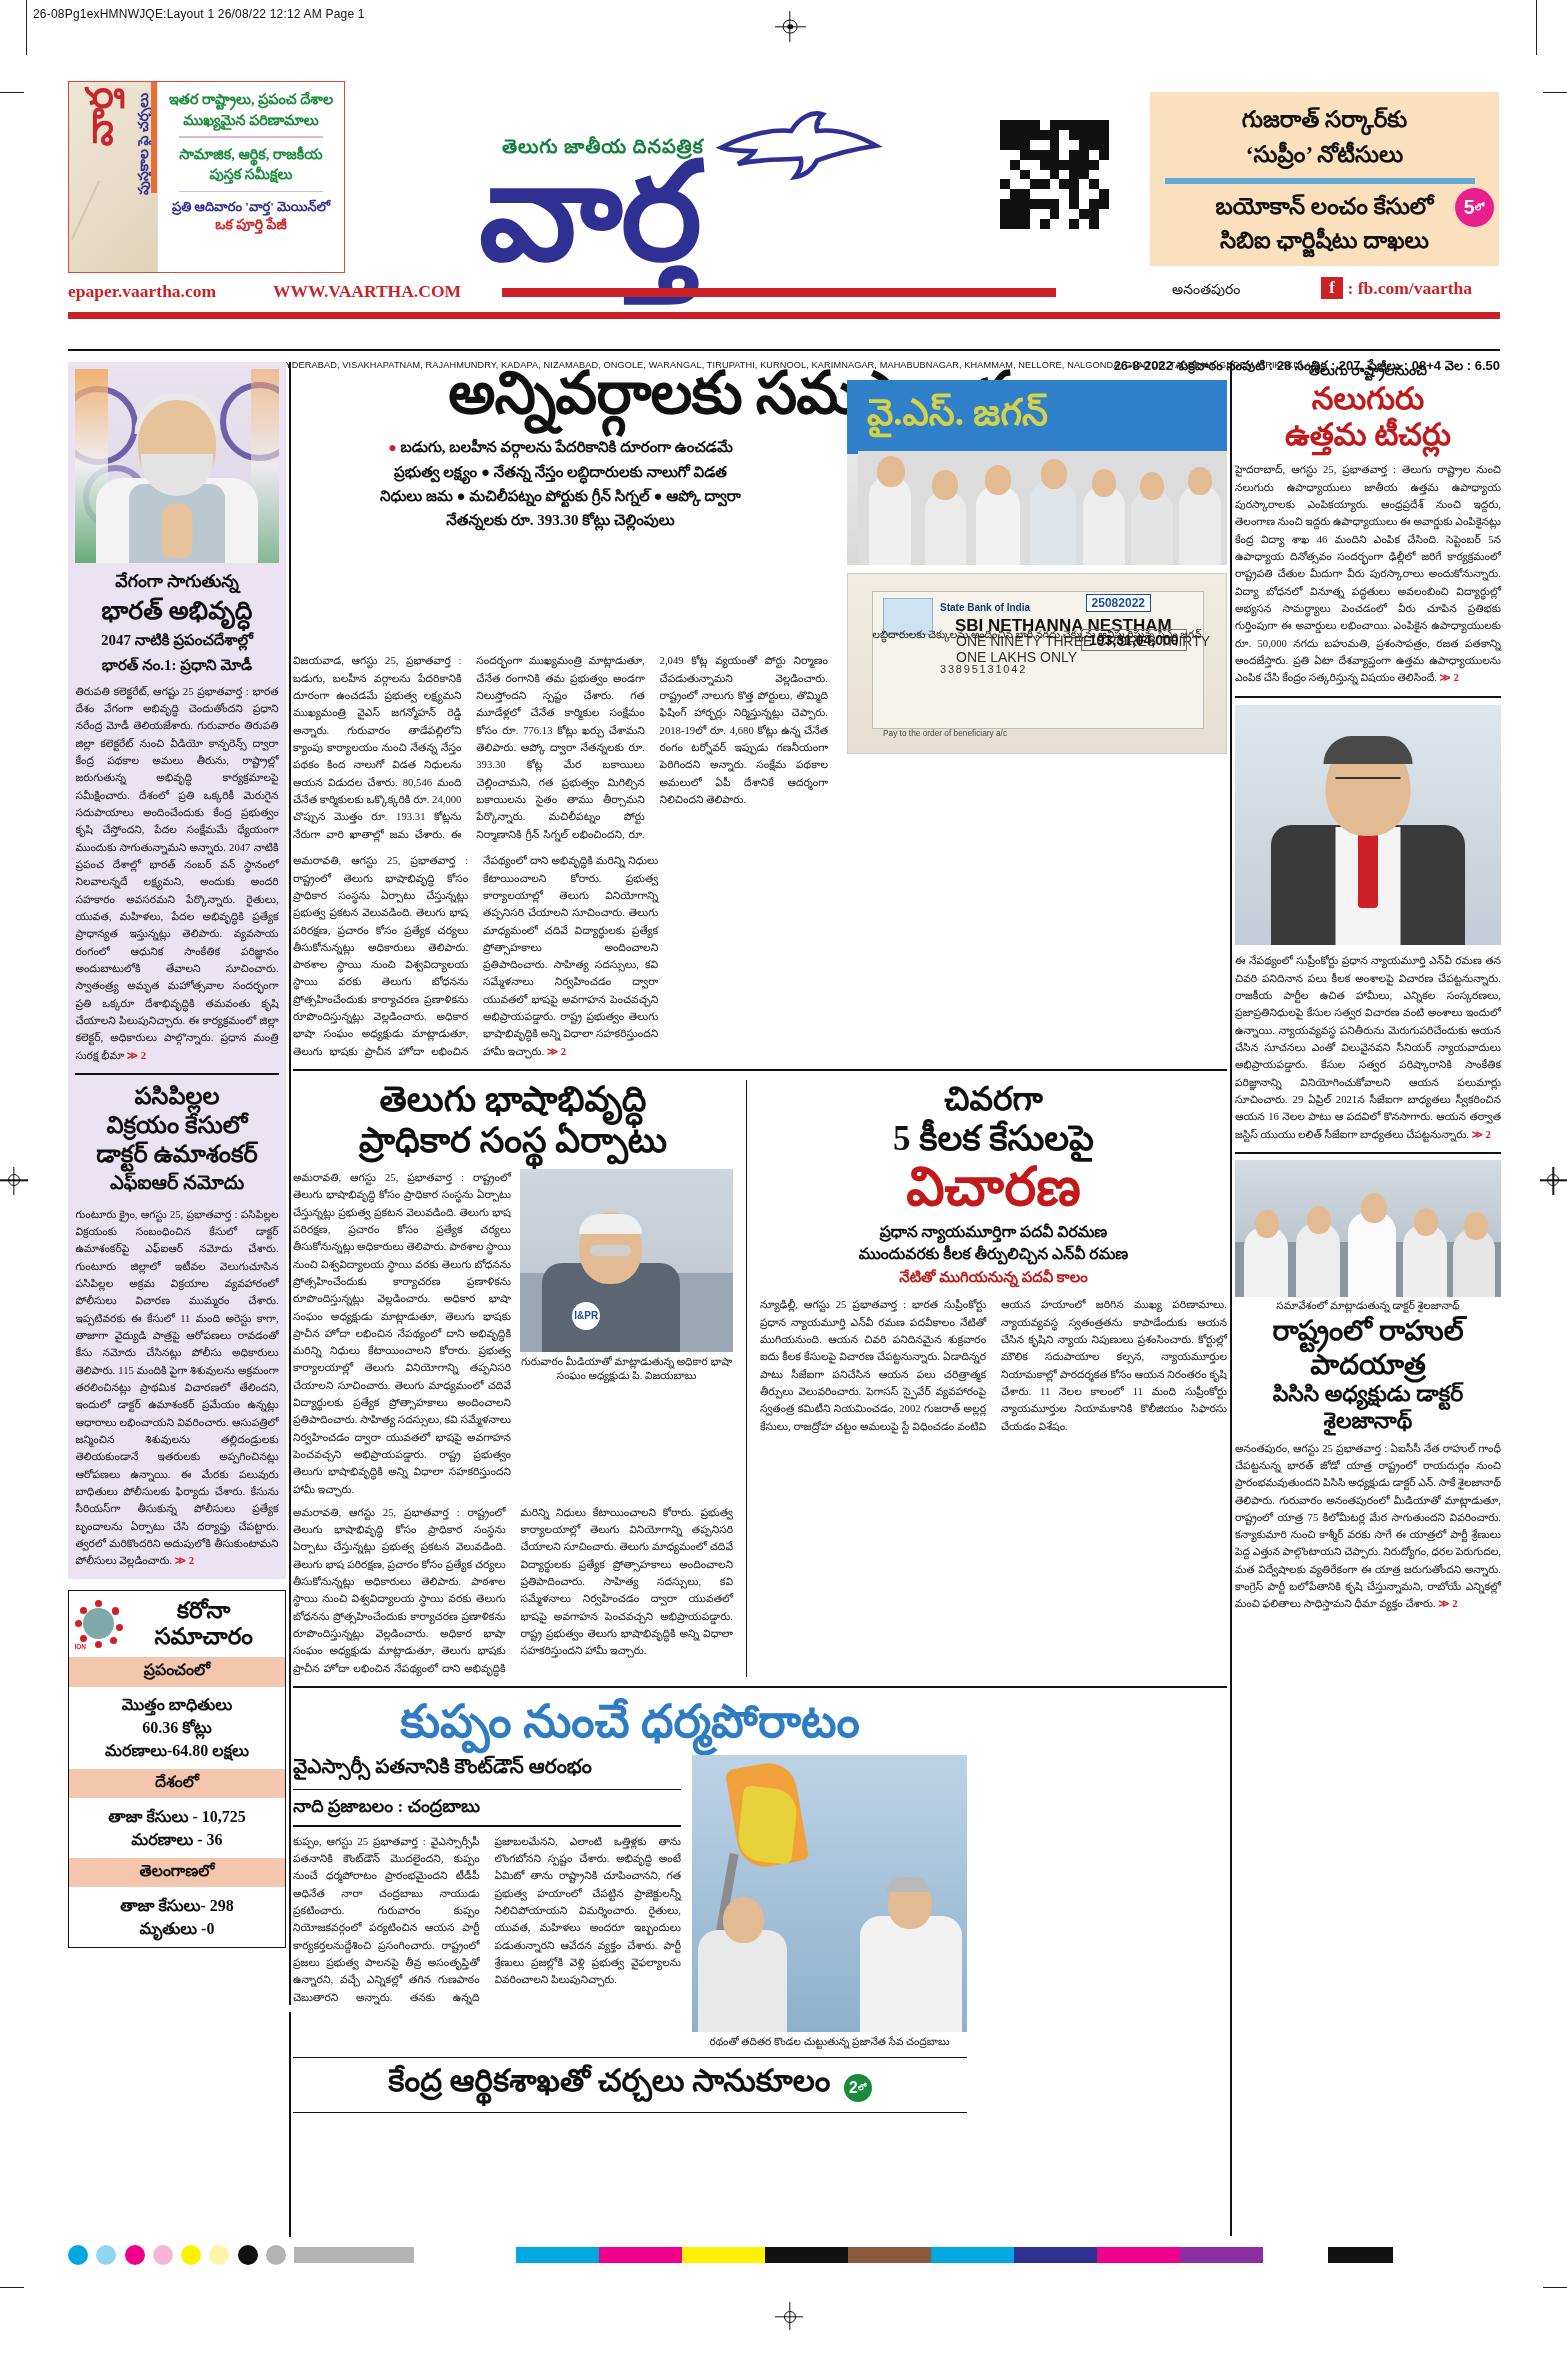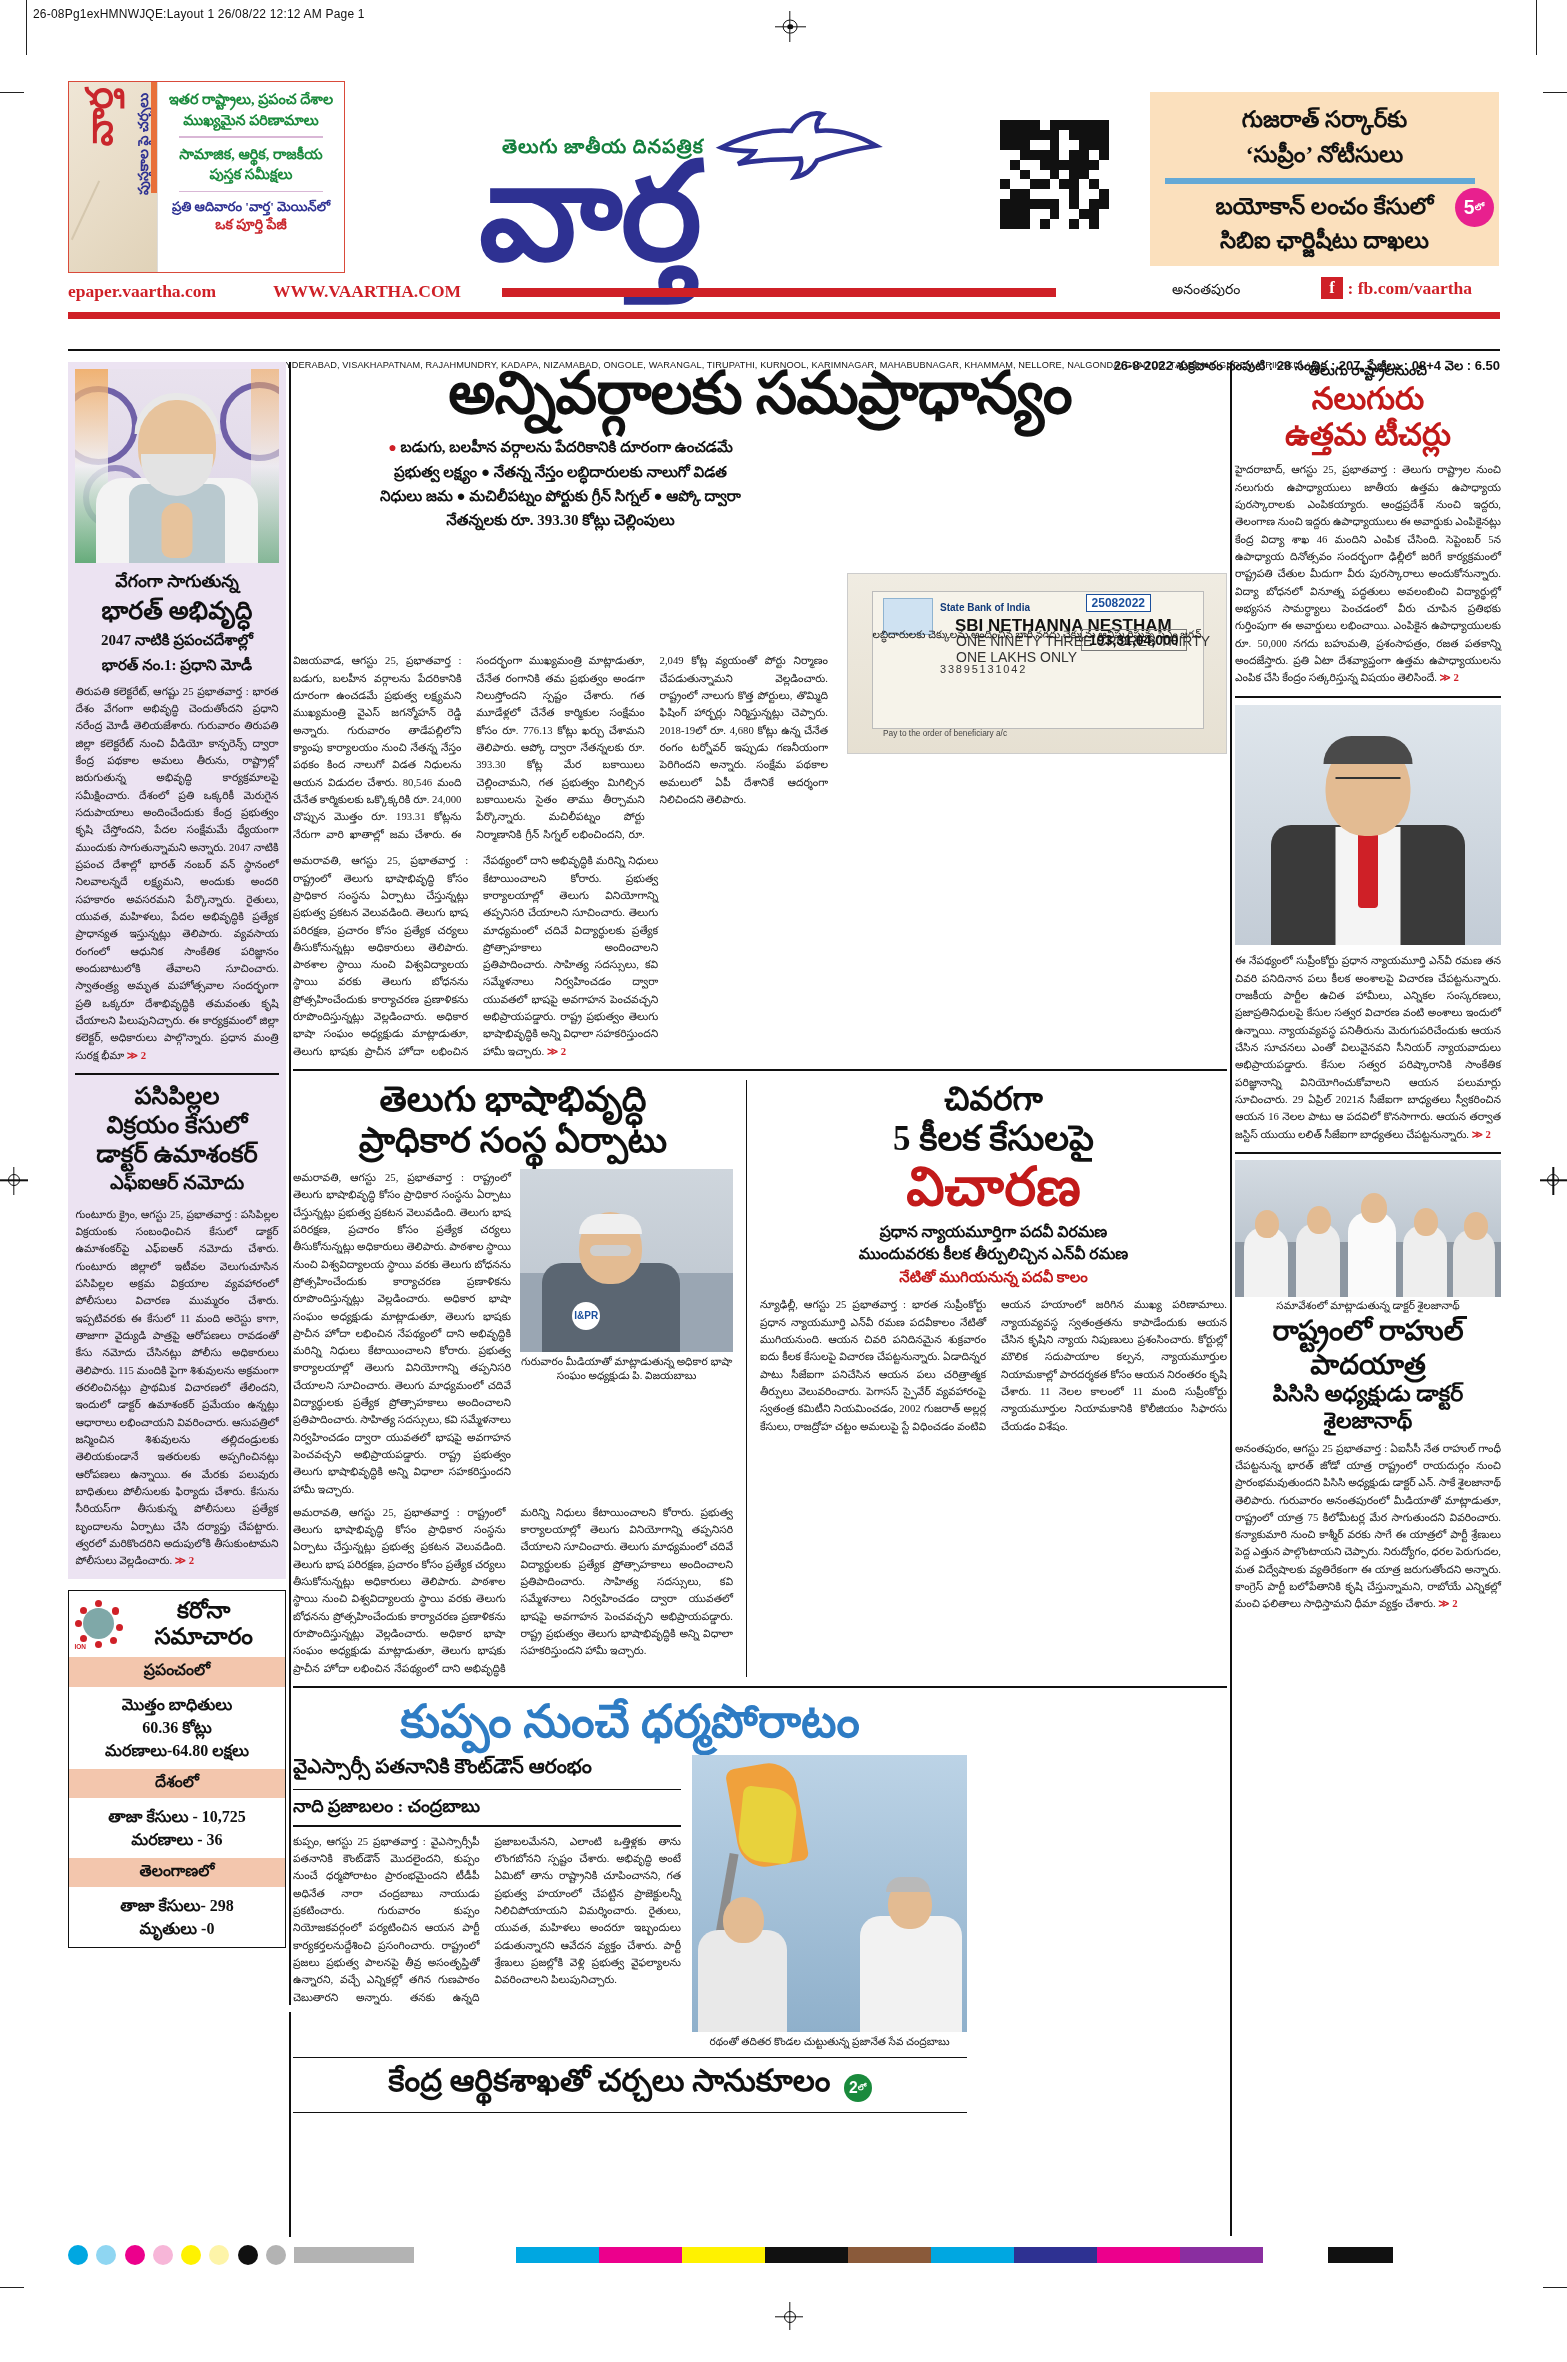--- a/index.html
+++ b/index.html
@@ -566,20 +566,39 @@
     <div class="main-head">అన్నివర్గాలకు సమప్రాధాన్యం</div>
 
     <div style="position:relative; height:231px; margin-top:5.5px;">
       <div class="bullets">
         <div><span class="dot">●</span> <span>బడుగు, బలహీన వర్గాలను పేదరికానికి దూరంగా ఉంచడమే</span></div>
         <div><span>ప్రభుత్వ లక్ష్యం ● నేతన్న నేస్తం లబ్ధిదారులకు నాలుగో విడత</span></div>
         <div><span>నిధులు జమ ● మచిలీపట్నం పోర్టుకు గ్రీన్ సిగ్నల్ ● ఆప్కో ద్వారా</span></div>
         <div><span>నేతన్నలకు రూ. 393.30 కోట్లు చెల్లింపులు</span></div>
       </div>
 
+      <div class="photo-main">
+        <div style="position:absolute;left:0;top:0;width:100%;height:72px;background:#2f7fc9;"></div>
+        <div style="position:absolute;left:20px;top:11px;font-size:37px;font-weight:bold;color:#e8dc3a;font-family:'Liberation Serif',serif;opacity:.9;">వై.ఎస్. జగన్</div>
+        <div style="position:absolute;left:11px;bottom:0;width:100%;height:114px;background:#dcdcdc;"></div>
+        <div style="position:absolute;left:22px;bottom:0;width:42px;height:89px;background:#f0f0f0;border-radius:20px 20px 0 0;"></div>
+        <div class="face" style="left:29.5px;bottom:78px;width:28px;height:31px;"></div>
+        <div style="position:absolute;left:78px;bottom:0;width:41px;height:74px;background:#eaeaea;border-radius:18.5px 18.5px 0 0;"></div>
+        <div class="face" style="left:85px;bottom:65px;width:26px;height:29.5px;"></div>
+        <div style="position:absolute;left:129px;bottom:0;width:44px;height:79px;background:#f2f2f2;border-radius:20px 20px 0 0;"></div>
+        <div class="face" style="left:138px;bottom:70px;width:26px;height:29.5px;"></div>
+        <div style="position:absolute;left:183px;bottom:0;width:46px;height:85px;background:#dfe4e8;border-radius:20px 20px 0 0;"></div>
+        <div class="face" style="left:194px;bottom:76px;width:26px;height:29.5px;"></div>
+        <div style="position:absolute;left:236px;bottom:0;width:42px;height:78px;background:#ededed;border-radius:18.5px 18.5px 0 0;"></div>
+        <div class="face" style="left:245px;bottom:68px;width:24px;height:28px;"></div>
+        <div style="position:absolute;left:284px;bottom:0;width:42px;height:74px;background:#e4e4e4;border-radius:18.5px 18.5px 0 0;"></div>
+        <div class="face" style="left:293px;bottom:65px;width:24px;height:28px;"></div>
+        <div style="position:absolute;left:332px;bottom:0;width:42px;height:79px;background:#ebebeb;border-radius:18.5px 18.5px 0 0;"></div>
+        <div class="face" style="left:341px;bottom:70px;width:24px;height:28px;"></div>
+      </div>
 
       <div class="photo-cheque">
         <div style="position:absolute;left:24px;top:16.6px;width:332px;height:138px;background:#f6f3ea;border:0.9px solid #bbb;"></div>
         <div style="position:absolute;left:35px;top:24px;width:50px;height:37px;background:#cfe2f2;border:0.9px solid #8fb3d0;"></div>
         <div style="position:absolute;left:92px;top:28px;font-size:10px;color:#123a7a;font-weight:bold;">State Bank of India</div>
         <div style="position:absolute;left:107px;top:42px;font-size:17px;color:#111;font-weight:bold;">SBI NETHANNA NESTHAM</div>
         <div style="position:absolute;left:108px;top:59px;font-size:14px;color:#333;">ONE NINETY THREE CRORES THIRTY ONE LAKHS ONLY</div>
         <div style="position:absolute;right:39px;top:55px;font-size:14px;color:#111;font-weight:bold;border:0.9px solid #777;padding:1.8px 7.4px;">193,31,04,000</div>
         <div style="position:absolute;left:238px;top:20px;font-size:12px;color:#1b4f9c;font-weight:bold;background:#fff;border:0.9px solid #1b4f9c;padding:0.9px 4.6px;">25082022</div>
         <div style="position:absolute;left:92px;top:89px;font-size:11px;color:#333;letter-spacing:1.8px;">33895131042</div>

